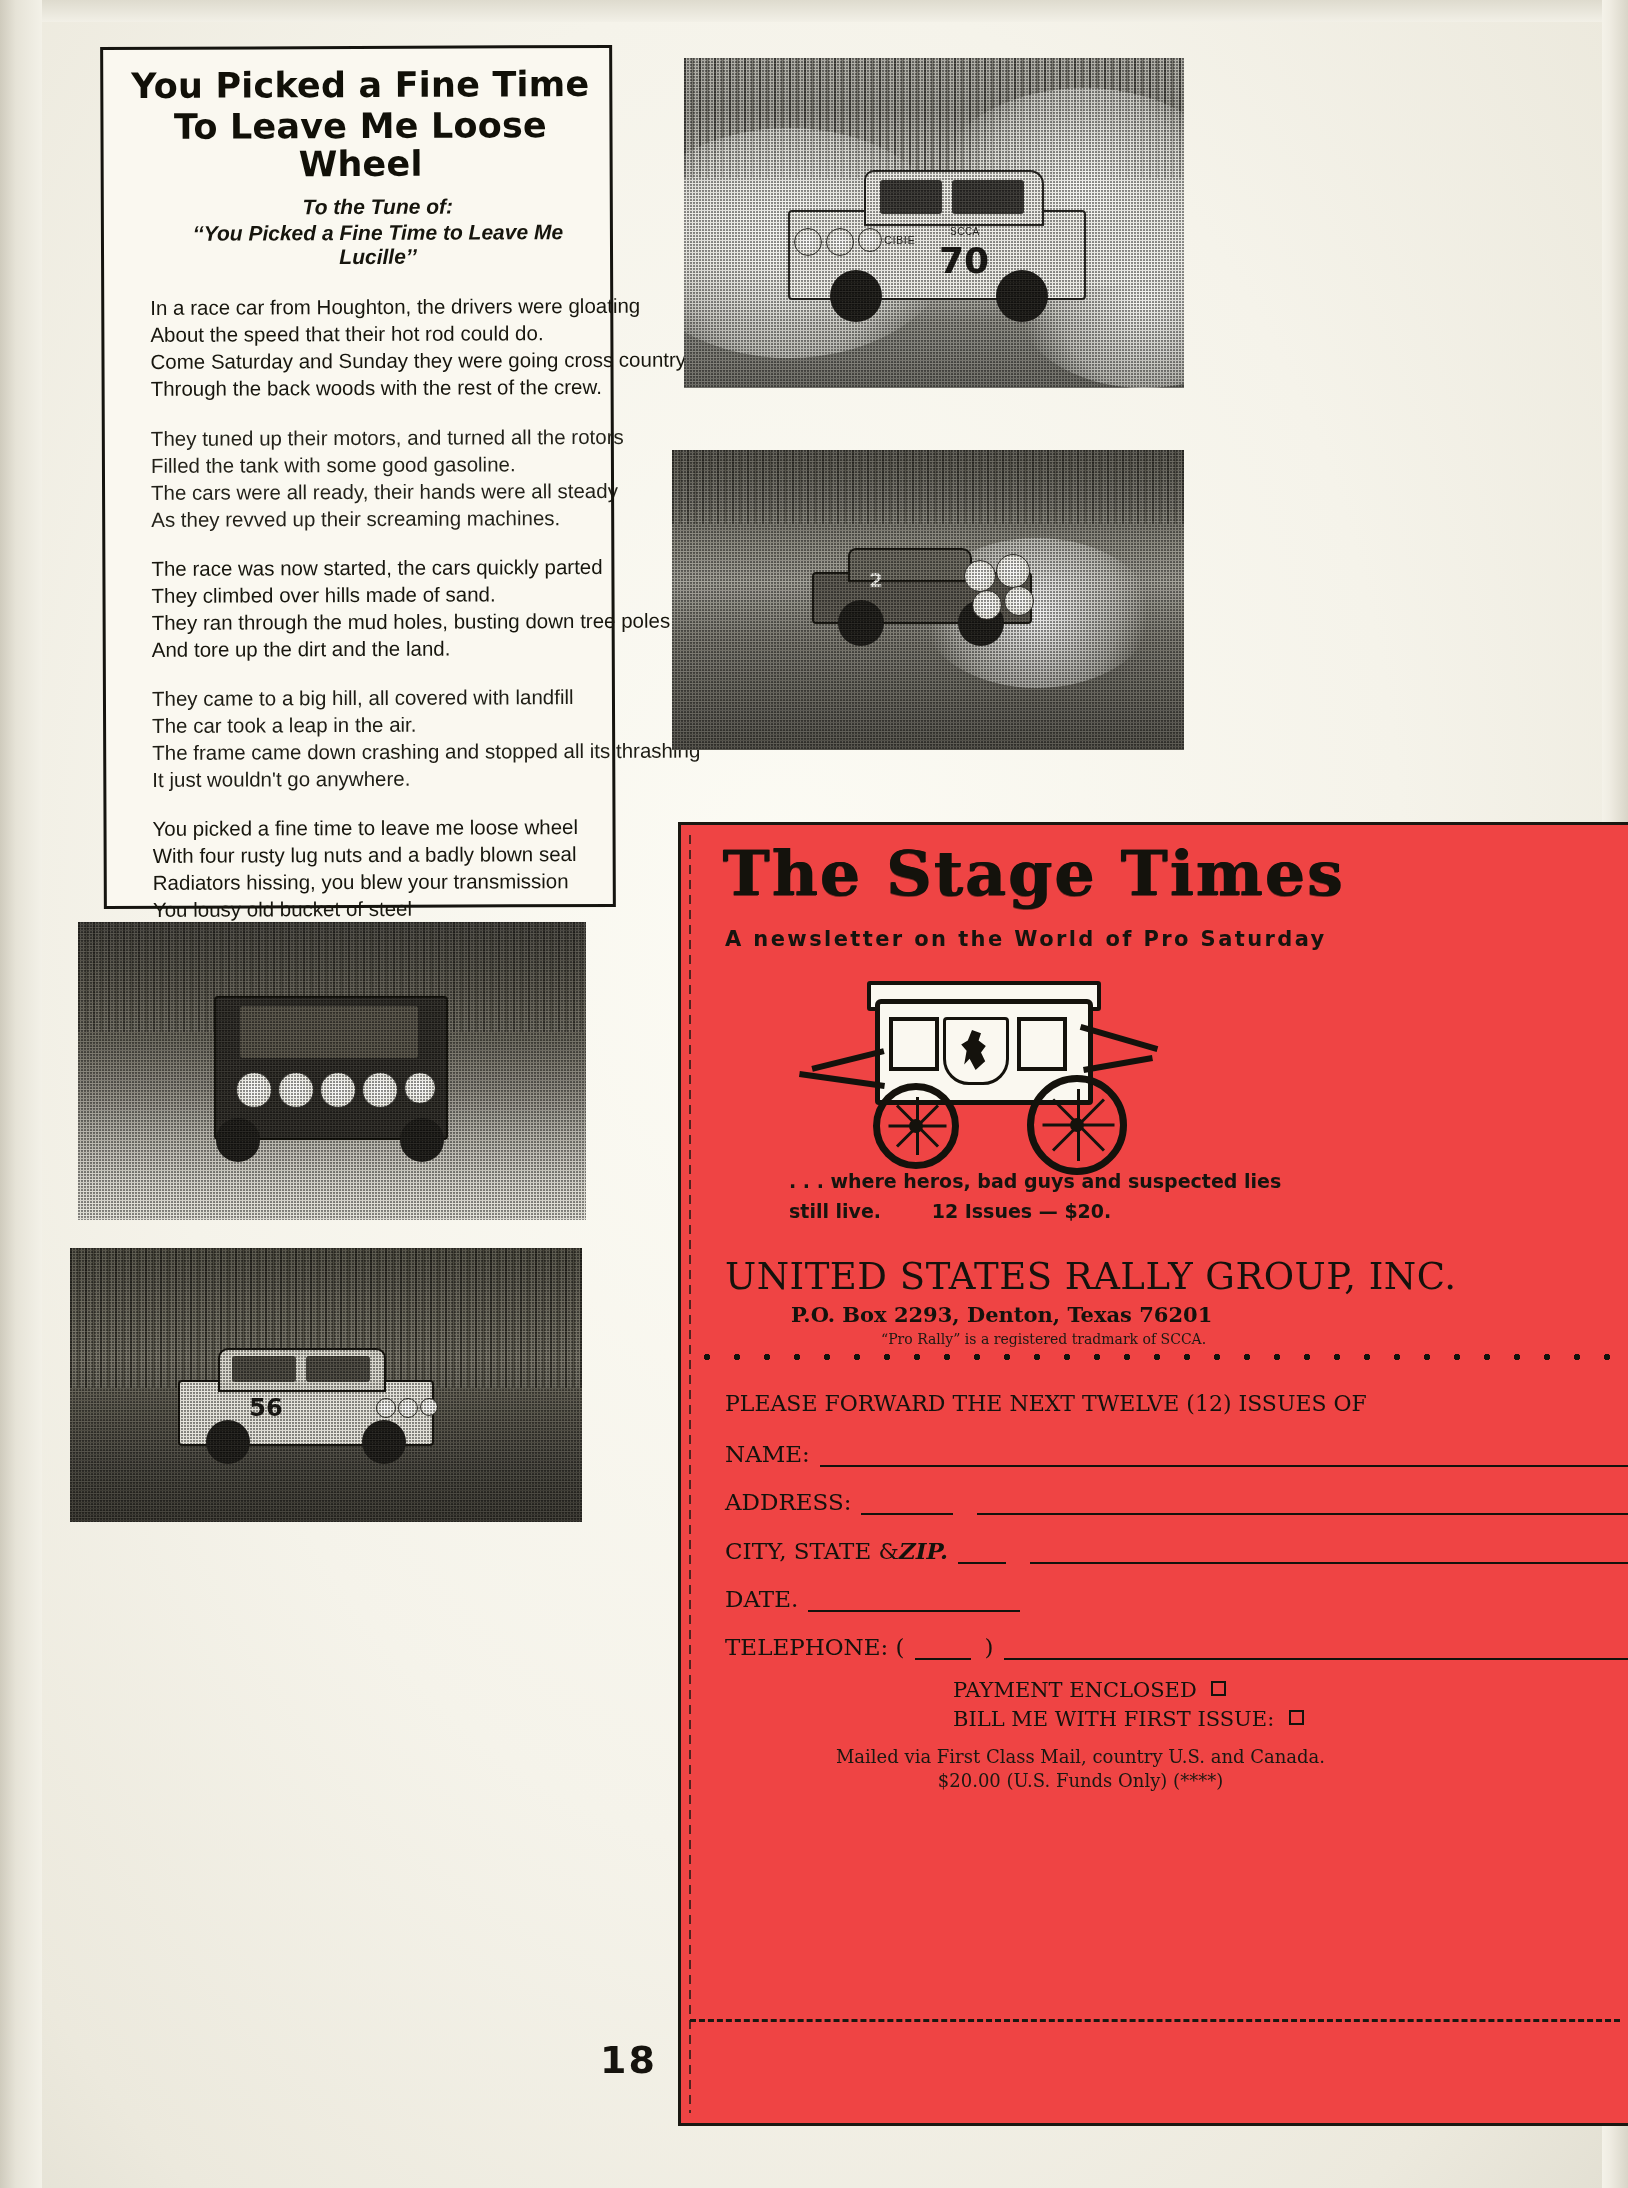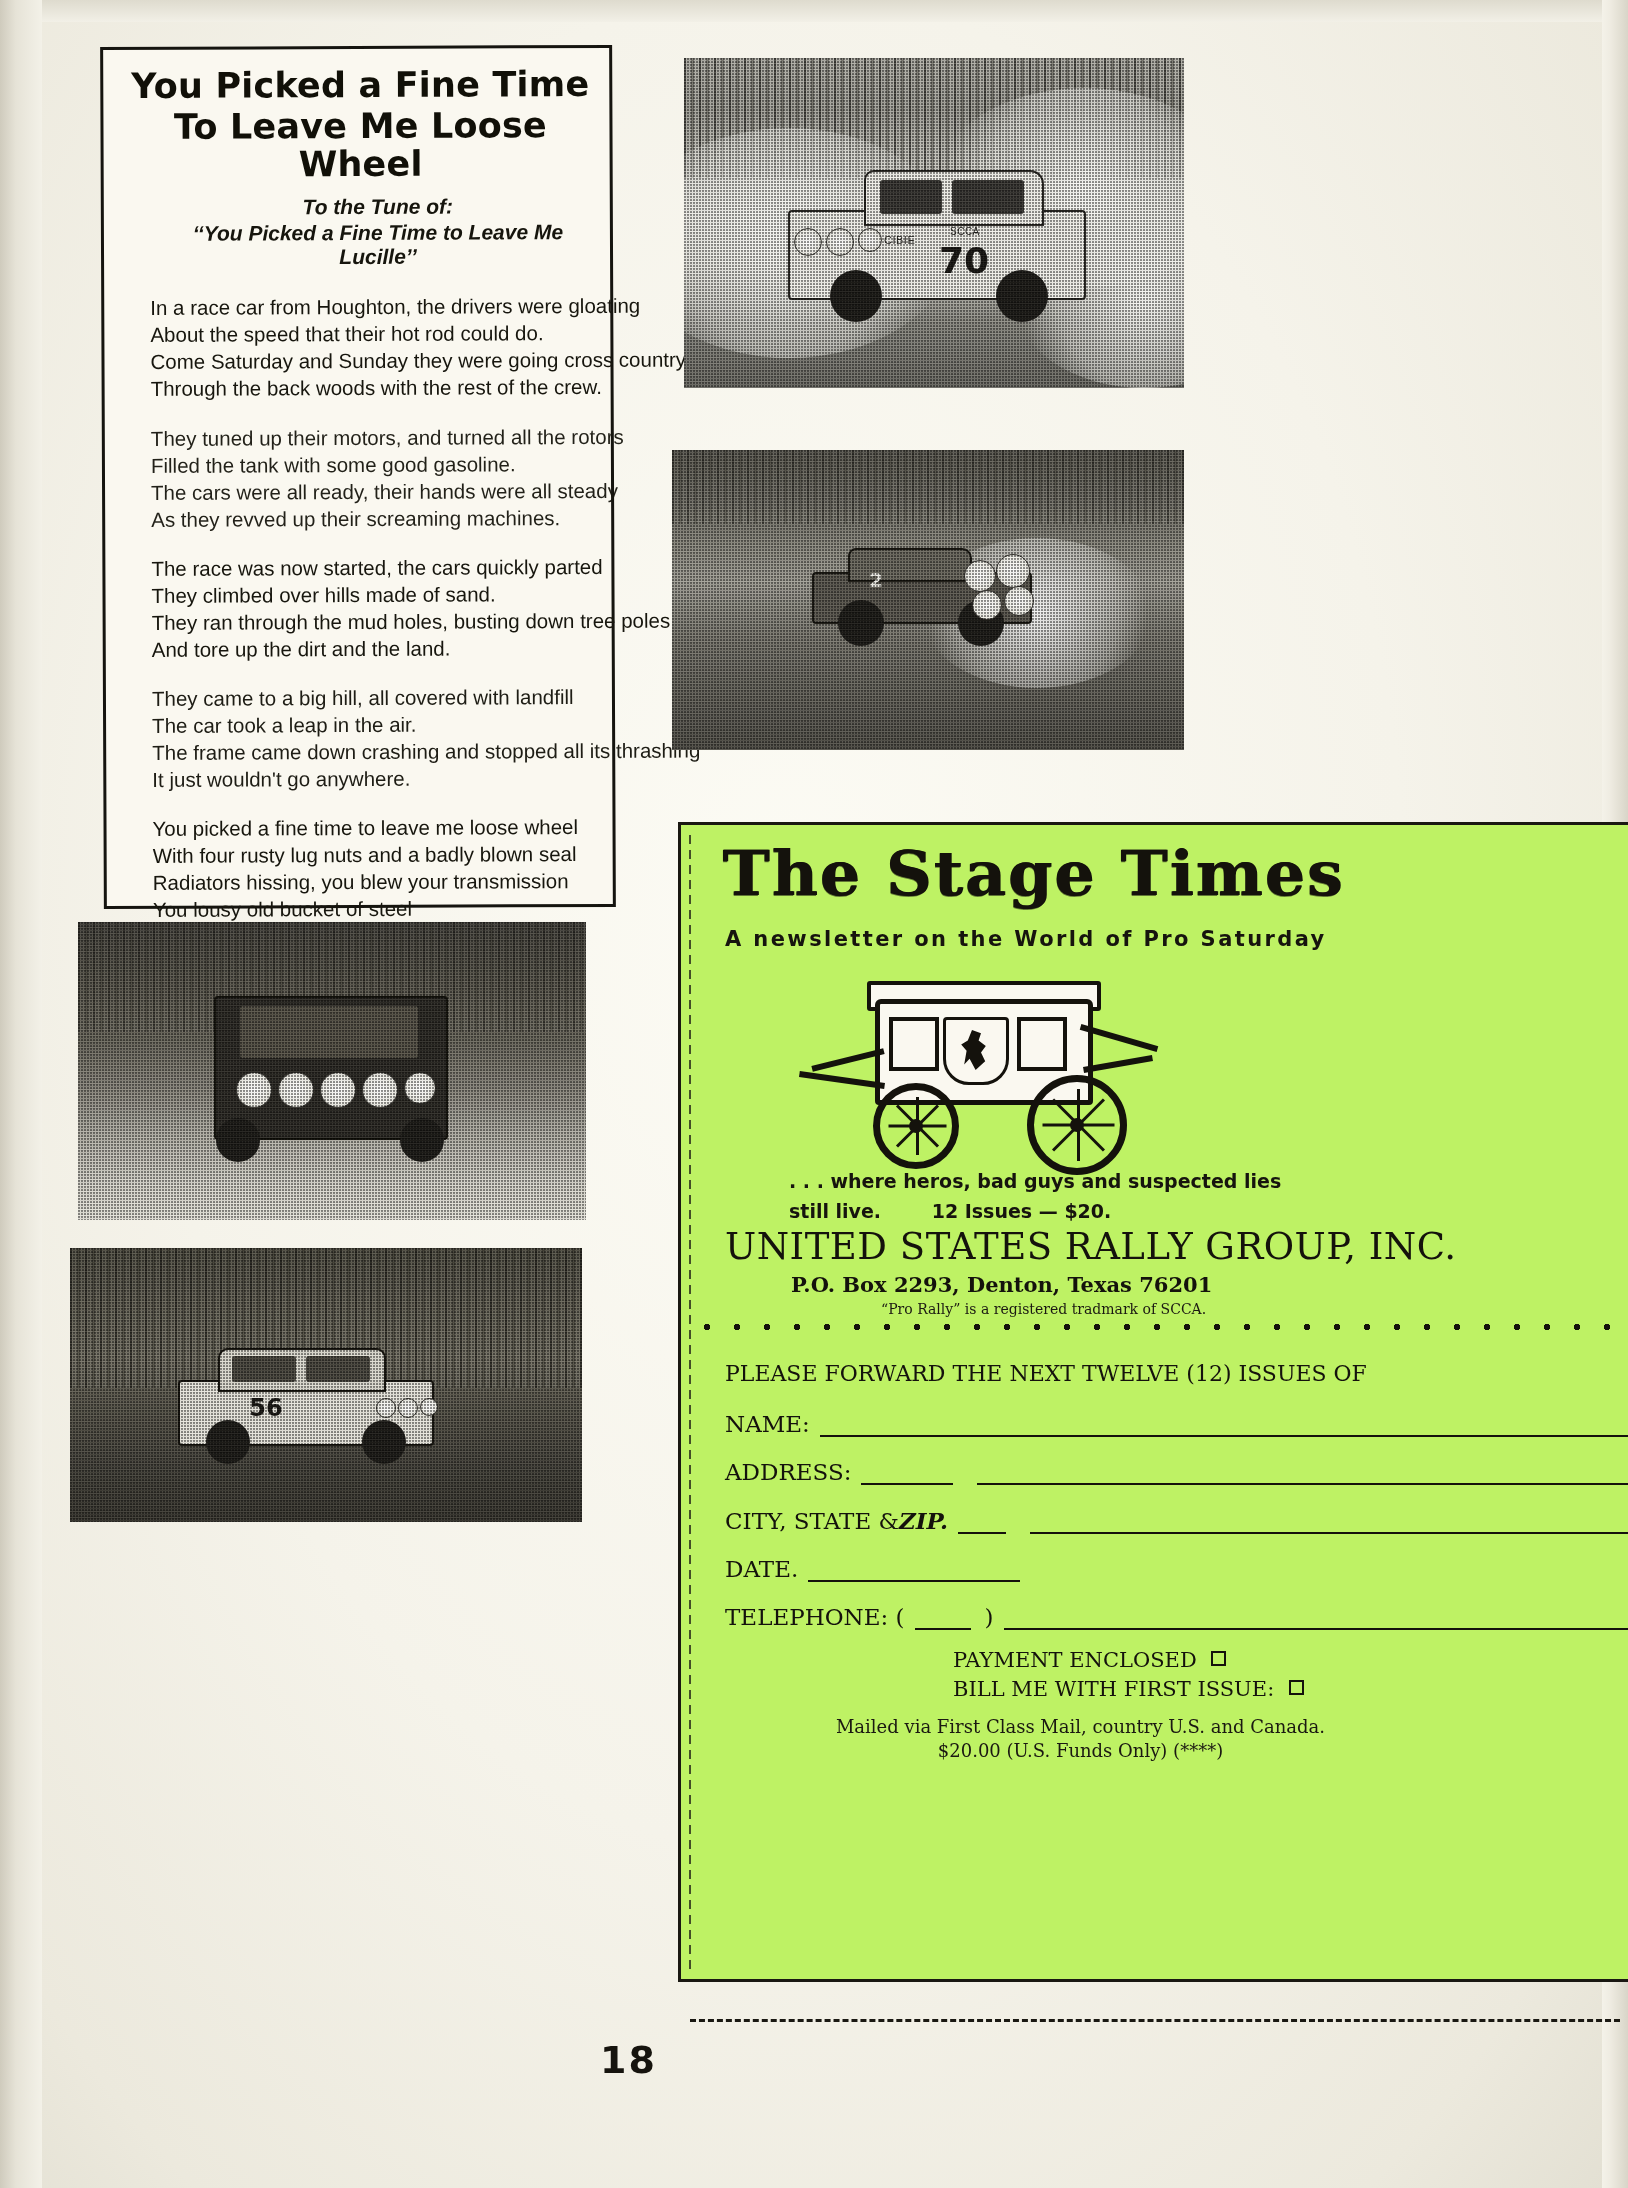--- a/index.html
+++ b/index.html
@@ -239,25 +239,25 @@
       linear-gradient(180deg, #474539 0%, #5d5a4d 20%, #6f6c5e 40%,
                       #57544a 62%, #46443c 82%, #3b3932 100%);
   }
 
   
   #stage-ad {
     position: absolute;
     left: 678px;
     top: 822px;
     width: 950px;
-    height: 1160px;
+    height: 1304px;
     border-left: 3px solid #1a1812;
     border-top: 3px solid #1a1812;
     border-bottom: 3px solid #1a1812;
-    background: #bef264;
+    background: #ef4444;
     box-sizing: border-box;
     padding: 18px 0 0 22px;
     overflow: hidden;
   }
   #stage-ad::before {
     content: "";
     position: absolute;
     left: 8px; top: 10px; bottom: 10px;
     width: 2px;
     background: repeating-linear-gradient(180deg, #1a1812 0 9px, transparent 9px 15px);
@@ -366,21 +366,21 @@
     line-height: 1.35;
   }
   .ad-slogan .issues {
     display: inline-block;
     margin-left: 44px;
   }
   .ad-company {
     font-family: "DejaVu Serif", serif;
     font-size: 37px;
     color: #14120c;
-    margin-top: 1px;
+    margin-top: 31px;
     padding-left: 22px;
     letter-spacing: 0.5px;
   }
   .ad-address {
     font-family: "DejaVu Serif", serif;
     font-weight: bold;
     font-size: 21px;
     color: #14120c;
     margin-top: 4px;
     padding-left: 88px;

